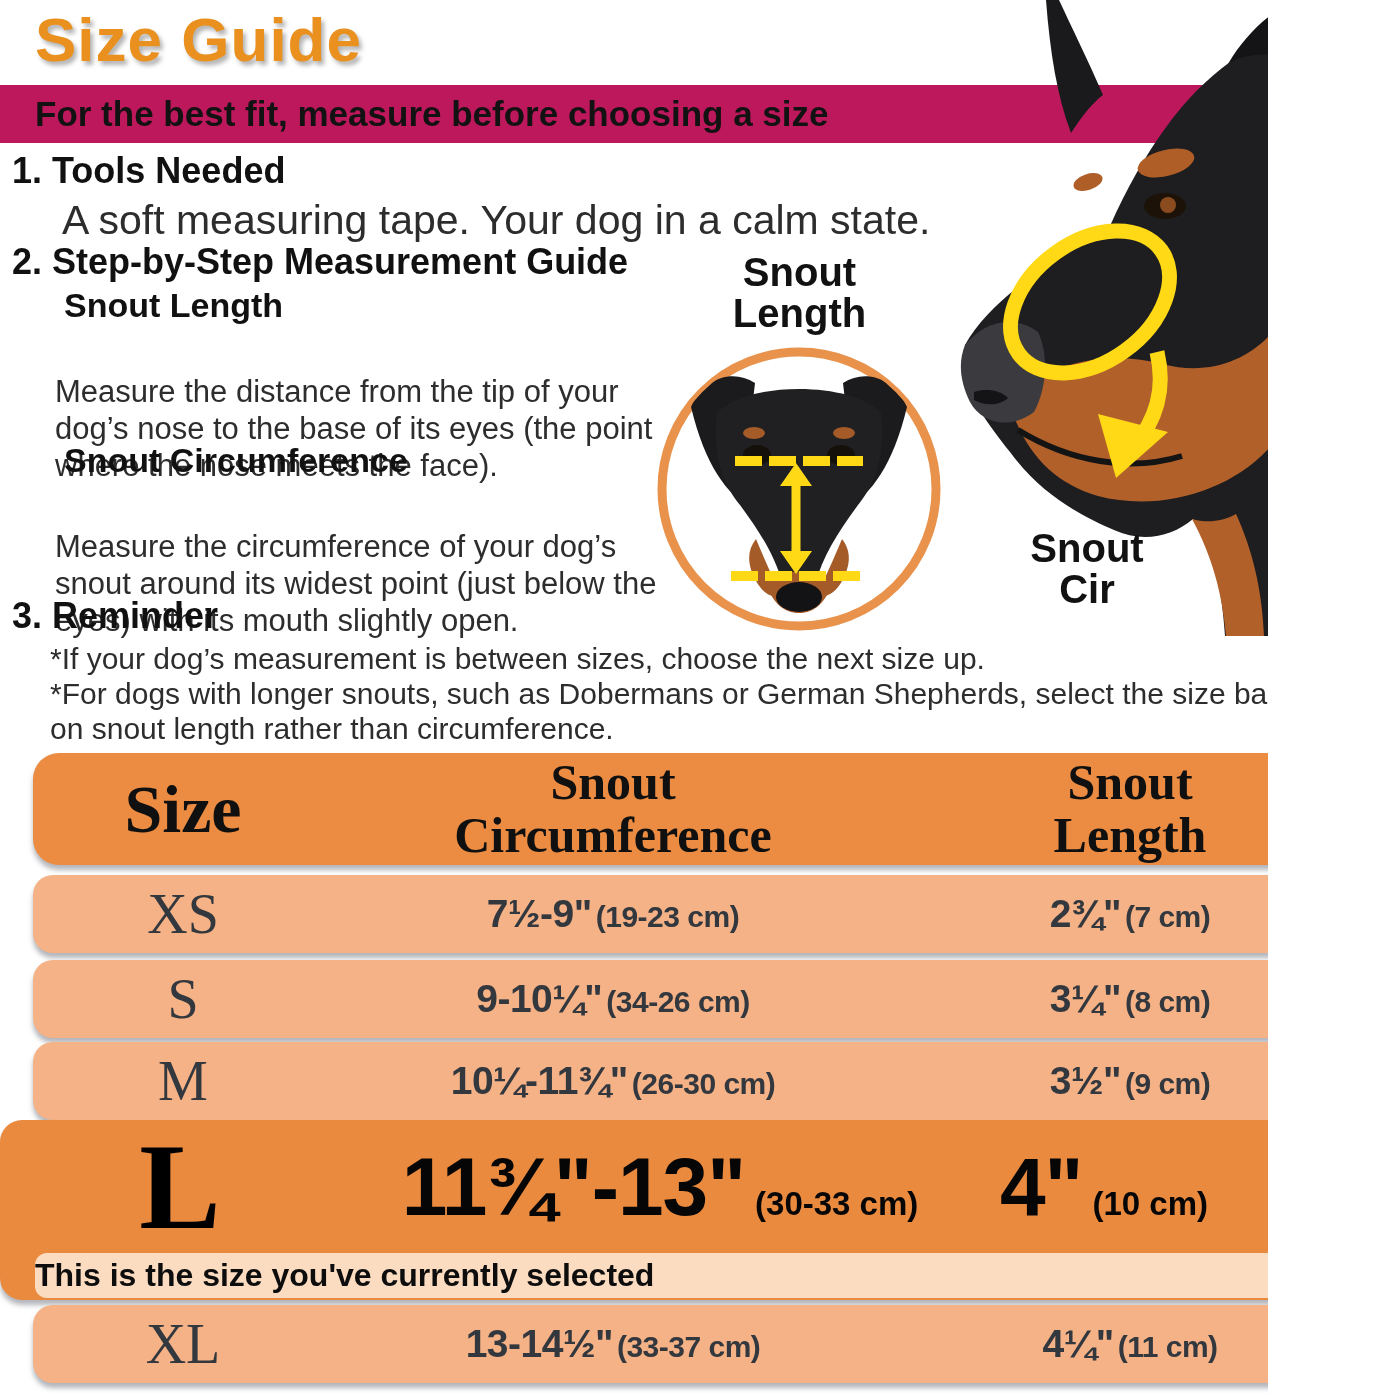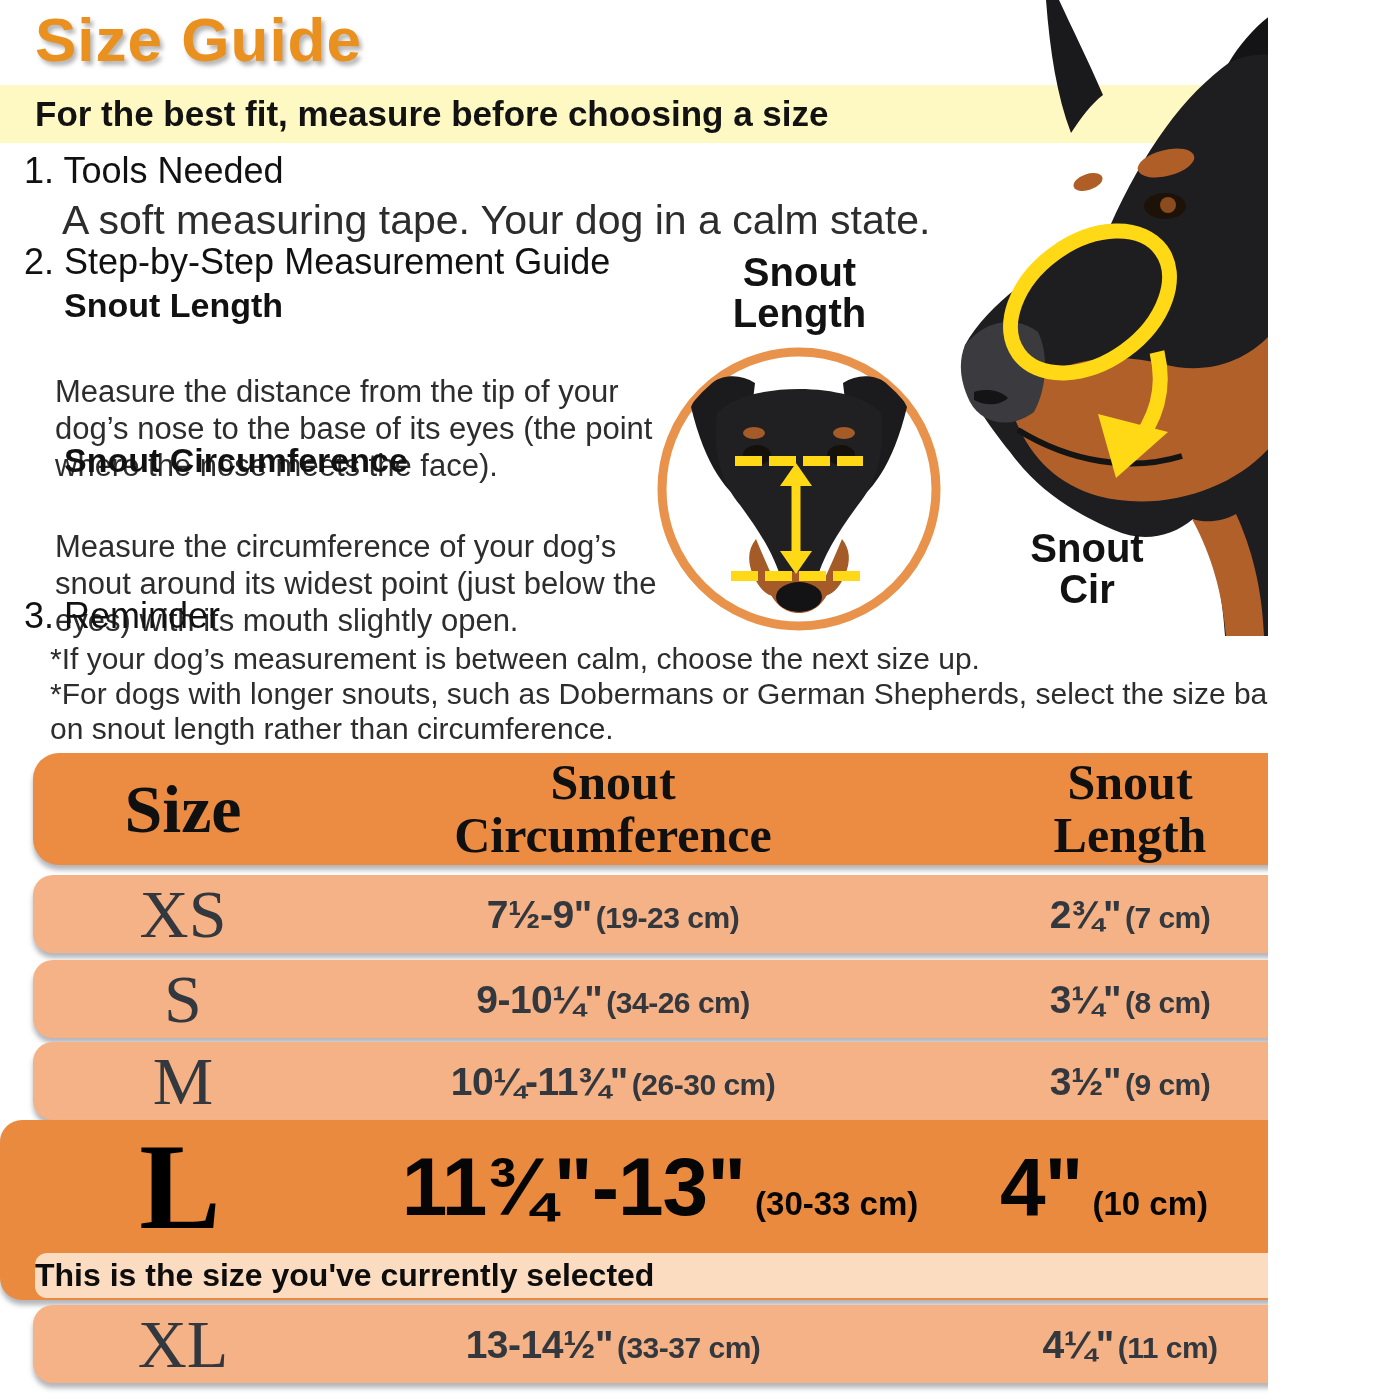--- a/index.html
+++ b/index.html
@@ -2,25 +2,25 @@
 <html><head>
 <meta charset="utf-8">
 <style>
   html,body{margin:0;padding:0;background:#ffffff;}
   .canvas{position:relative;width:1268px;height:1400px;background:#ffffff;overflow:hidden;
           font-family:"Liberation Sans", sans-serif;color:#1c1c1c;}
 
   
   .title{position:absolute;left:35px;top:4px;font-size:62px;font-weight:bold;color:#E9901F;
          letter-spacing:1px;text-shadow:3px 4px 4px rgba(130,130,130,.6);}
-  .banner{position:absolute;left:0;top:85px;width:1400px;height:58px;background:#fef9c3;z-index:1;}
+  .banner{position:absolute;left:0;top:85px;width:1400px;height:58px;background:#be185d;z-index:1;}
   .banner span{position:absolute;left:35px;top:0;line-height:58px;font-size:35px;font-weight:bold;color:#121212;}
 
   
-  .sec-heading{position:absolute;left:24px;font-size:36px;font-weight:normal;color:#111;z-index:4;}
+  .sec-heading{position:absolute;left:12px;font-size:36px;font-weight:bold;color:#111;z-index:4;}
   .sub-heading{position:absolute;left:55px;font-size:34px;font-weight:bold;color:#111;z-index:4;margin-left:9px;}
   .body-line{position:absolute;left:62px;font-size:41px;color:#2d2d2d;z-index:4;}
   .para{position:absolute;left:55px;width:630px;font-size:31px;line-height:37px;color:#2d2d2d;z-index:4;margin-top:44px;}
   .note{position:absolute;left:50px;width:1300px;font-size:30px;line-height:35px;color:#2d2d2d;z-index:4;}
 
   
   .dlabel{position:absolute;text-align:center;font-size:40px;line-height:41px;font-weight:bold;color:#121212;z-index:5;}
   .dlabel span{display:block;}
   #snout-length-label{left:697px;top:252px;width:205px;}
   #snout-cir-label{left:987px;top:528px;width:200px;}
@@ -31,21 +31,21 @@
   
   .tbl-box{position:absolute;left:33px;width:1334px;border-radius:20px;z-index:4;
            box-shadow:0 5px 5px rgba(105,110,120,.5);display:grid;grid-template-columns:300px 560px 474px;align-items:center;}
   .thead{top:753px;height:112px;background:#EB8C42;border-radius:26px;}
   .th-size{font-family:"Liberation Serif", serif;font-weight:bold;font-size:68px;color:#101010;text-align:center;}
   .th-two{font-family:"Liberation Serif", serif;font-weight:bold;font-size:50px;line-height:53px;color:#101010;text-align:center;}
   .th-two span{display:block;}
 
   .srow{height:78px;background:#F4B286;}
   .row-xs{top:875px}.row-s{top:960px}.row-m{top:1042px}.row-xl{top:1305px}
-  .c-size{font-family:"Liberation Serif", serif;font-size:68px;color:#33373E;text-align:center;}
+  .c-size{font-family:"Liberation Serif", serif;font-size:56px;color:#33373E;text-align:center;}
   .c-val{display:flex;justify-content:center;align-items:baseline;gap:4px;color:#33373E;}
   .c-val .in{font-size:39px;font-weight:bold;letter-spacing:-0.5px;}
   .c-val .cm{font-size:30px;font-weight:bold;letter-spacing:-0.5px;}
 
   
   .lband{position:absolute;left:0;top:1120px;width:1400px;height:180px;background:#EA8A3F;border-radius:22px;
          box-shadow:0 5px 5px rgba(105,110,120,.5);z-index:4;}
   .lgrid{position:absolute;left:0;top:0;width:1400px;height:133px;display:grid;grid-template-columns:360px 600px 440px;align-items:center;}
   .l-size{font-family:"Liberation Serif", serif;font-weight:bold;font-size:122px;color:#000;text-align:center;line-height:110px;}
   .l-val{display:flex;justify-content:center;align-items:baseline;gap:10px;color:#060606;}
@@ -69,21 +69,21 @@
   <div class="sec-heading" style="top:150px">1. Tools Needed</div>
   <div class="body-line" style="top:197px">A soft measuring tape. Your dog in a calm state.</div>
 
   <div class="sec-heading" style="top:241px">2. Step-by-Step Measurement Guide</div>
   <div class="sub-heading" style="top:286px">Snout Length</div>
   <div class="para" style="top:329px">Measure the distance from the tip of your dog’s nose to the base of its eyes (the point where the nose meets the face).</div>
   <div class="sub-heading" style="top:441px">Snout Circumference</div>
   <div class="para" style="top:484px">Measure the circumference of your dog’s snout around its widest point (just below the eyes) with its mouth slightly open.</div>
 
   <div class="sec-heading" style="top:595px">3. Reminder</div>
-  <div class="note" style="top:641px">*If your dog’s measurement is between calm, choose the next size up.</div>
+  <div class="note" style="top:641px">*If your dog’s measurement is between sizes, choose the next size up.</div>
   <div class="note" style="top:676px">*For dogs with longer snouts, such as Dobermans or German Shepherds, select the size based on snout length rather than circumference.</div>
 
   <div class="dlabel" id="snout-length-label">
     <span>Snout</span>
     <span>Length</span>
   </div>
   <div class="dlabel" id="snout-cir-label">
     <span>Snout</span>
     <span>Cir</span>
   </div>

